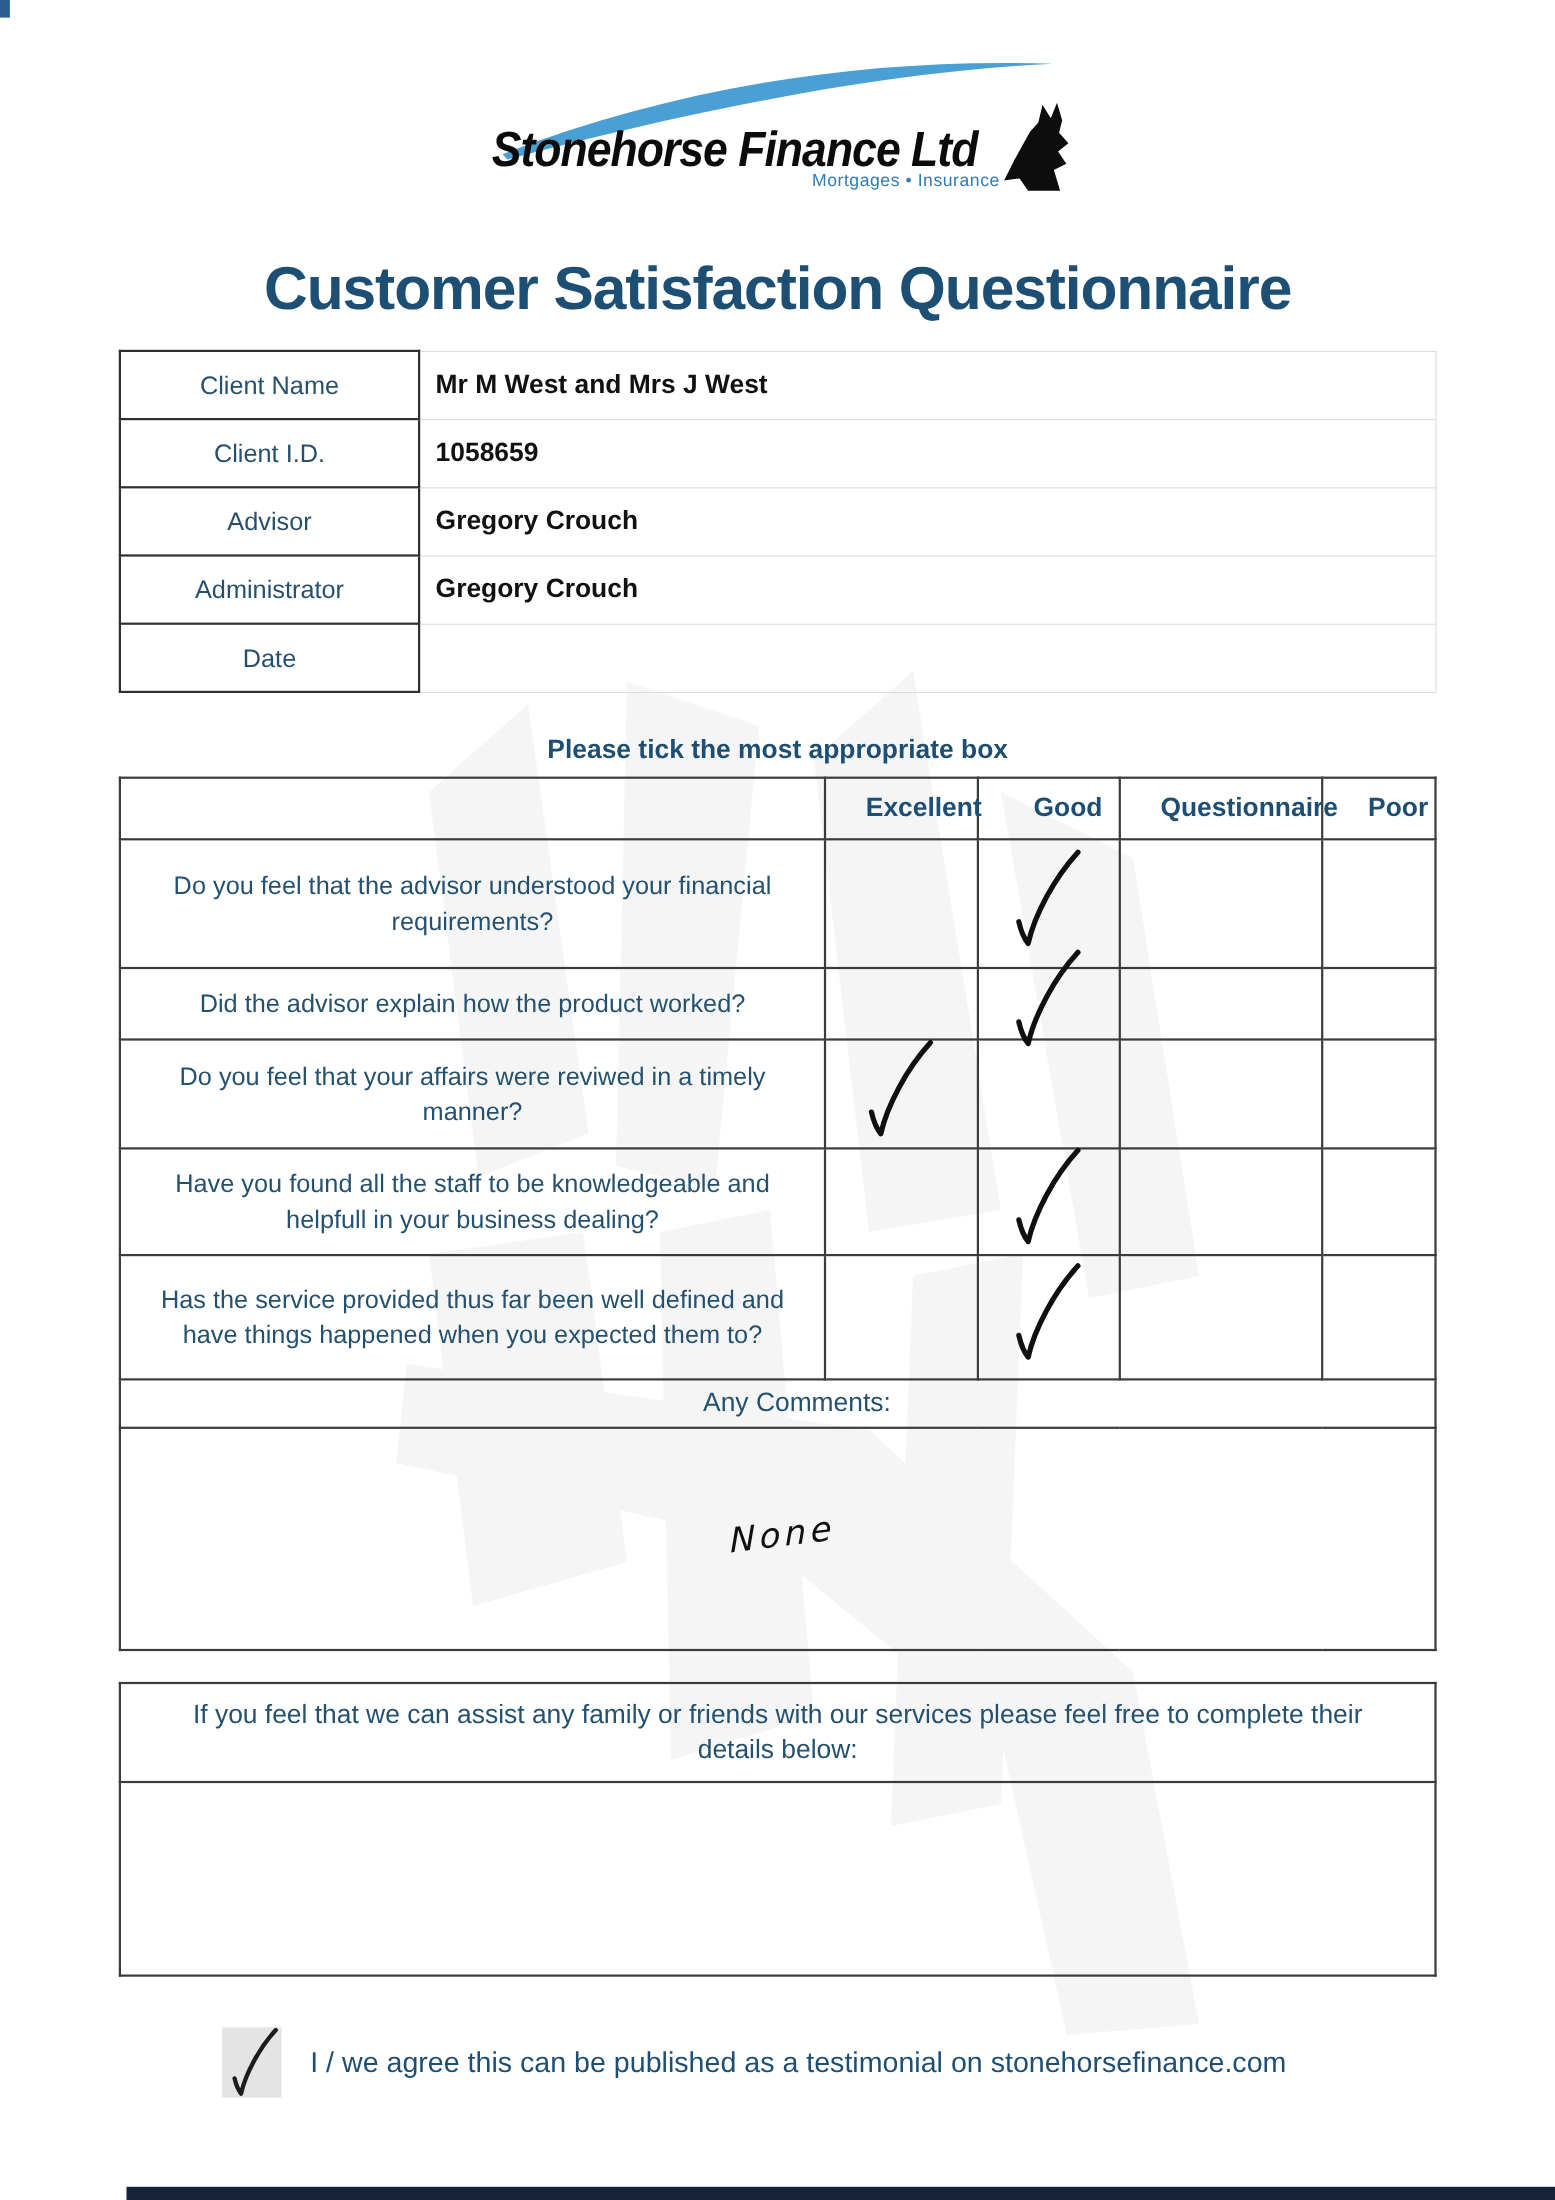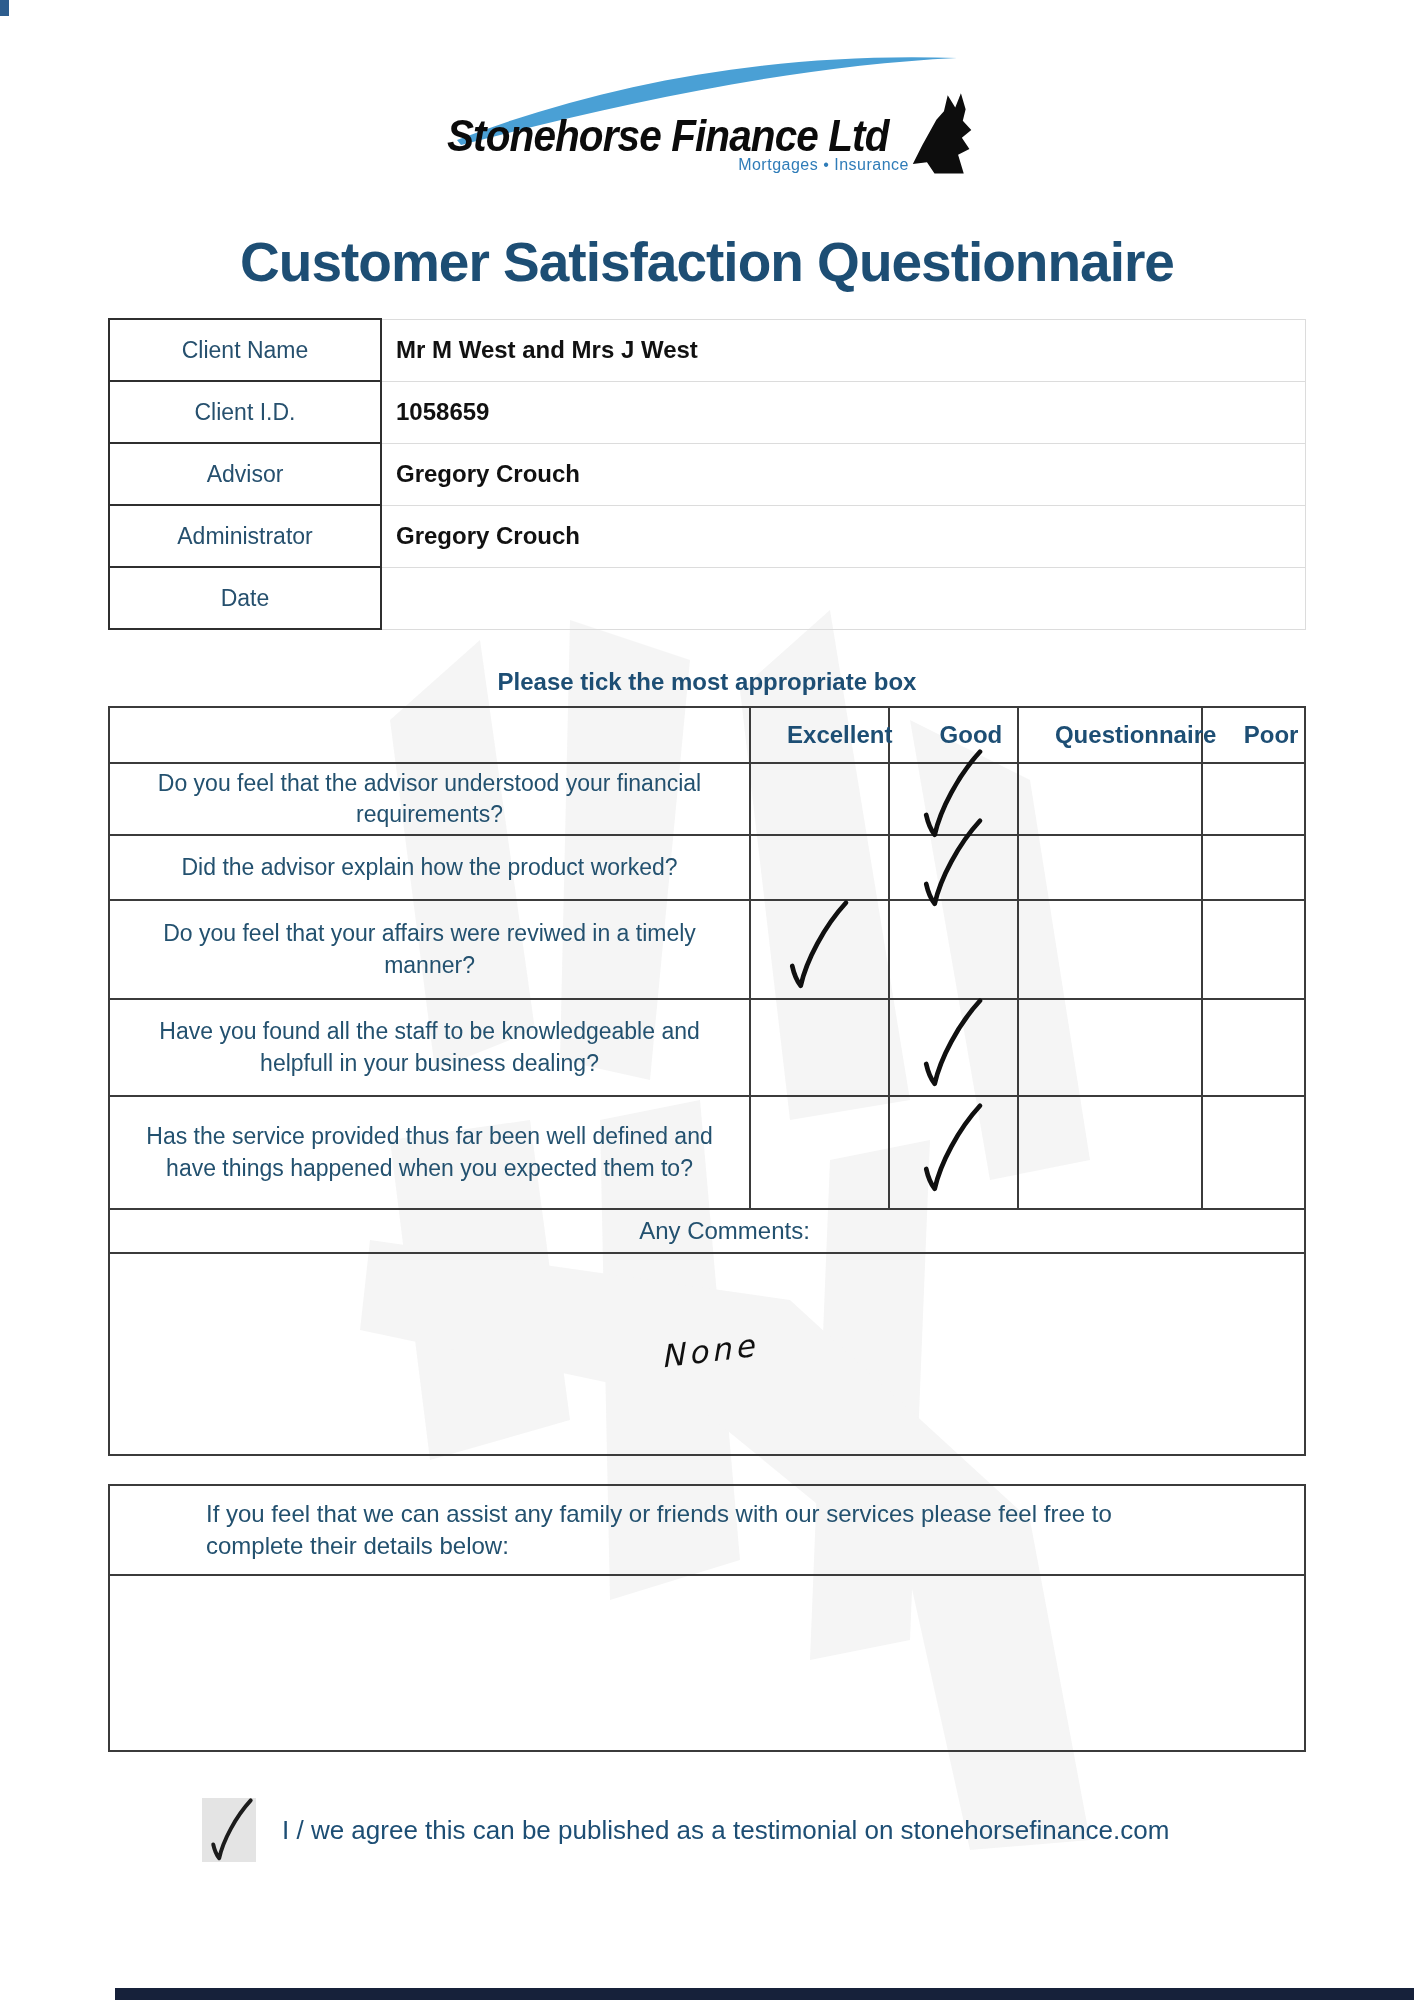--- a/index.html
+++ b/index.html
@@ -58,40 +58,40 @@
 
   
   .survey-table{margin:0 auto;width:1198px;table-layout:fixed;}
   .survey-table th,.survey-table td{border:2px solid #3b3b3b;padding-left:36px;}
   .survey-table th{
     height:52px;font-size:24px;font-weight:600;color:#1d4e74;text-align:center;
   }
   .survey-table .q{
     color:#23516f;font-size:23px;text-align:center;padding:0 34px;line-height:1.35;
   }
-  .r-q1{height:72px}.r-q2{height:65px}.r-q3{height:99px}.r-q4{height:97px}.r-q5{height:113px}
+  .r-q1{height:117px}.r-q2{height:65px}.r-q3{height:99px}.r-q4{height:97px}.r-q5{height:113px}
   .rating-cell{position:relative;}
   .rating-cell svg{position:absolute;left:50%;top:50%;transform:translate(-52%,-55%);}
   .comments-label{
     height:40px;text-align:center;color:#23516f;font-size:24px;
   }
   .comments-box{height:198px;position:relative;}
   .handwriting{
     position:absolute;left:50%;top:50%;
     transform:translate(-45%,-60%) rotate(-7deg) skewX(-6deg);
     font-family:"DejaVu Sans",sans-serif;font-style:italic;
     font-size:31px;color:#101010;letter-spacing:4px;
   }
 
   
   .referral-table{margin:28px auto 0;width:1198px;table-layout:fixed;}
   .referral-table td{border:2px solid #3b3b3b;}
   .referral-text{
-    height:88px;text-align:left;color:#23516f;font-size:24px;line-height:1.35;
-    padding:0 96px;
+    height:88px;text-align:center;color:#23516f;font-size:24px;line-height:1.35;
+    padding:0 60px;
     border-radius:24px;
   }
   .referral-box{height:172px;}
 
   
   .testimonial{
     margin:46px 0 0 202px;display:flex;align-items:center;
   }
   .checkbox{
     position:relative;width:54px;height:64px;background:#e4e4e4;

